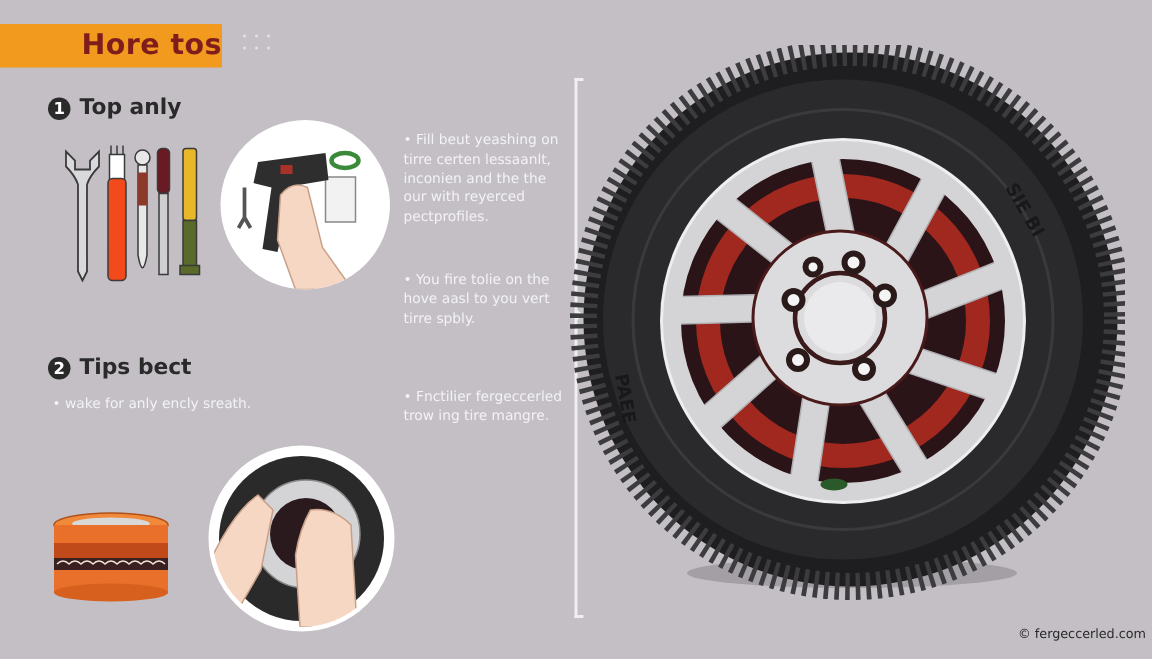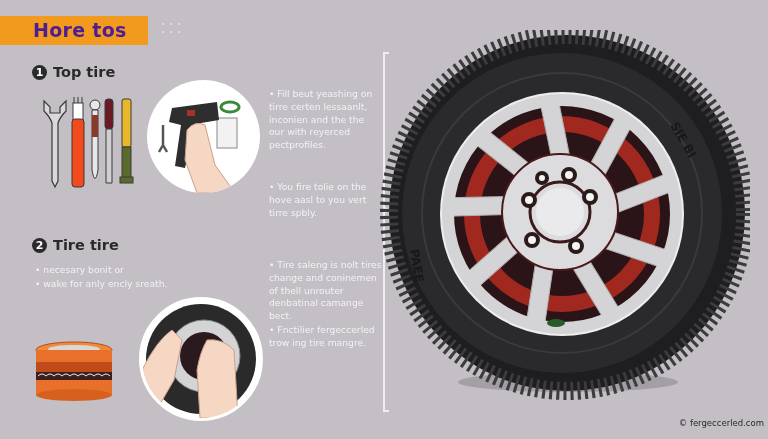--- a/index.html
+++ b/index.html
@@ -3,23 +3,23 @@
 <meta charset="utf-8">
 <style>
   html, body { margin:0; padding:0; }
   body {
     width:768px; height:439px; overflow:hidden; position:relative;
     background:#c3bfc5;
     font-family:"DejaVu Sans", sans-serif;
   }
   .banner {
     position:absolute; left:0; top:16px; width:148px; height:29px;
-    background:#f29a1e; color:#4c1d95;
+    background:#f29a1e; color:#7f1d1d;
     font-weight:bold; font-size:19px; line-height:29px;
-    padding-left:33px; box-sizing:border-box; letter-spacing:0.3px;
+    box-sizing:border-box; letter-spacing:0.3px;text-align:right;
   }
   .dots { position:absolute; left:162px; top:23px; width:20px; height:14px; }
   .dots span { position:absolute; width:2px; height:2px; background:#e4e2e6; border-radius:50%; }
   .step-title {
     position:absolute; font-weight:bold; font-size:14.5px; color:#2a2a2a;
     display:flex; align-items:center; gap:6px;
   }
   .step-num {
     width:15px; height:15px; border-radius:50%; background:#2a2a2a; color:#fff;
     font-size:11px; display:flex; align-items:center; justify-content:center;
@@ -57,21 +57,21 @@
   <span style="left:0;top:0"></span>
     <span style="left:8px;top:0"></span>
     <span style="left:16px;top:0"></span>
   <span style="left:0;top:8px"></span>
     <span style="left:8px;top:8px"></span>
     <span style="left:16px;top:8px"></span>
 </div>
 
 <div class="step-title" style="left:32px;top:64px;">
   <span class="step-num">1</span>
-  <span>Top tire</span>
+  <span>Top anly</span>
 </div>
 
 <svg style="position:absolute;left:40px;top:95px" width="100" height="95" viewBox="0 0 100 95">
   <g>
     <path d="M4 6 L4 16 Q10 22 12 28 L12 86 L15 92 L18 86 L18 28 Q20 22 26 16 L26 6 L20 12 L20 18 L10 18 L10 12 Z" fill="#d9d8da" stroke="#3a3a3a" stroke-width="1.2"></path>
   </g>
   <g>
     <rect x="33" y="8" width="10" height="18" fill="#fff" stroke="#3a3a3a" stroke-width="1"></rect>
     <path d="M34 8 L34 2 M38 8 L38 2 M42 8 L42 2" stroke="#3a3a3a" stroke-width="1"></path>
     <rect x="32" y="24" width="12" height="68" rx="3" fill="#f24a1a" stroke="#3a3a3a" stroke-width="1"></rect>
@@ -107,25 +107,24 @@
 
 <div class="bullet-text" style="left:268px;top:87px;width:115px;">
   <p class="b">Fill beut yeashing on tirre certen lessaanlt, inconien and the the our with reyerced pectprofiles.</p>
 </div>
 <div class="bullet-text" style="left:268px;top:180px;width:115px;">
   <p class="b">You fire tolie on the hove aasl to you vert tirre spbly.</p>
 </div>
 
 <div class="step-title" style="left:32px;top:237px;">
   <span class="step-num">2</span>
-  <span>Tire tire</span>
+  <span>Tips bect</span>
 </div>
 
 <div class="bullet-text" style="left:34px;top:263px;width:135px;">
-  <p class="b">necesary bonit or</p>
   <p class="b">wake for anly encly sreath.</p>
 </div>
 
 <svg style="position:absolute;left:32px;top:340px" width="84" height="62" viewBox="0 0 84 62">
   <ellipse cx="42" cy="10" rx="38" ry="8" fill="#f08a3a" stroke="#b0501a" stroke-width="1"></ellipse>
   <ellipse cx="42" cy="9" rx="26" ry="4" fill="#d8d8d8"></ellipse>
   <rect x="4" y="10" width="76" height="45" fill="#e8702a"></rect>
   <rect x="4" y="22" width="76" height="10" fill="#c04a1a"></rect>
   <rect x="4" y="32" width="76" height="8" fill="#3a2020"></rect>
   <path d="M6 36 q4 -4 8 0 q4 -4 8 0 q4 -4 8 0 q4 -4 8 0 q4 -4 8 0 q4 -4 8 0 q4 -4 8 0 q4 -4 8 0 q4 -4 8 0" stroke="#f3e6da" stroke-width="1" fill="none"></path>
@@ -137,21 +136,20 @@
     <circle cx="59" cy="59" r="55" fill="#2a2a2a"></circle>
     <circle cx="62" cy="56" r="36" fill="#d4d4d6" stroke="#888" stroke-width="1"></circle>
     <circle cx="62" cy="56" r="24" fill="#2a1a1e"></circle>
     <circle cx="68" cy="54" r="6" fill="#9a9a9a"></circle>
     <path d="M0 70 Q15 40 30 30 L40 40 L32 80 L10 118 L0 118 Z" fill="#f6d7c3" stroke="#c8a08a" stroke-width="1"></path>
     <path d="M65 40 Q80 38 92 50 L96 118 L58 118 L55 70 Q58 52 65 40 Z" fill="#f6d7c3" stroke="#c8a08a" stroke-width="1"></path>
   </svg>
 </div>
 
 <div class="bullet-text" style="left:268px;top:258px;width:115px;">
-  <p class="b">Tire saleng is nolt tires change and coninemen of thell unrouter denbatinal camange bect.</p>
   <p class="b">Fnctilier fergeccerled trow ing tire mangre.</p>
 </div>
 
 <div class="vline">
     <div class="arrow"></div>
   </div>
 
 <svg style="position:absolute;left:380px;top:30px" width="370" height="370" viewBox="0 0 370 370">
   <ellipse cx="188" cy="352" rx="110" ry="10" fill="#8e8b90" opacity="0.6"></ellipse>
   <circle cx="187" cy="183" r="178" fill="#1e1e20"></circle>

